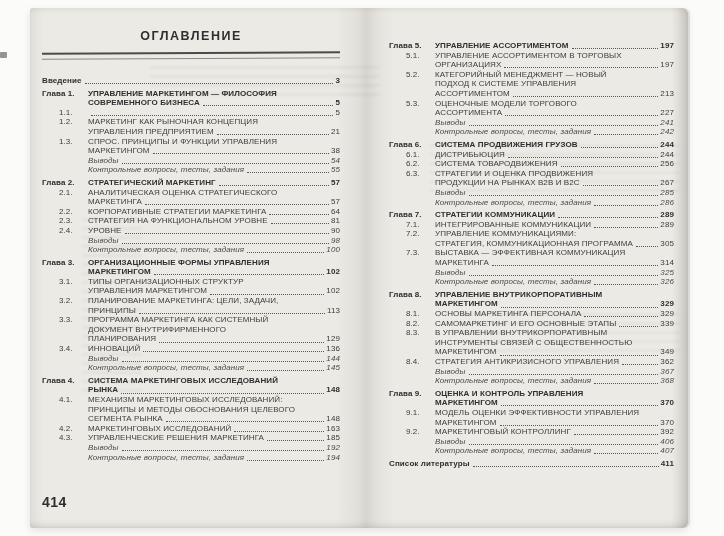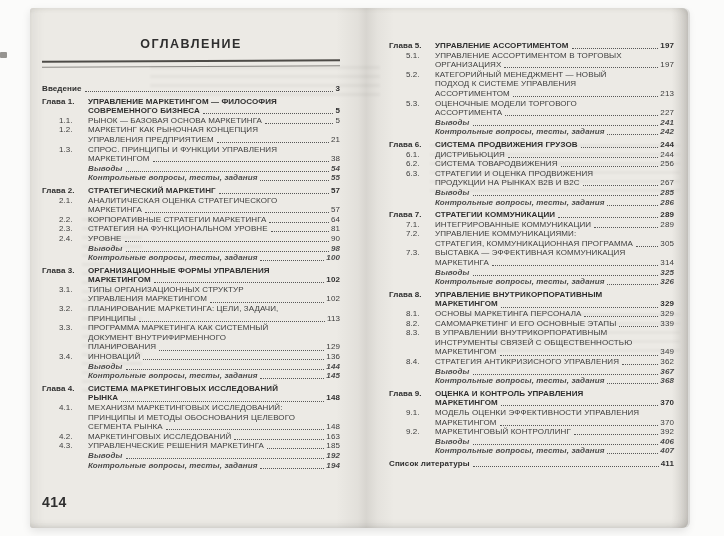--- a/index.html
+++ b/index.html
@@ -48,21 +48,21 @@
   .g2{left:52px;top:210px;width:60px;height:180px;}
   .g3{left:400px;top:130px;width:250px;height:60px;opacity:.04;}
   .g4{left:430px;top:300px;width:220px;height:50px;opacity:.04;}
 
   .page-content{position:absolute;color:var(--text,#3c3c3c);}
   .left-content{left:42px;top:28px;width:298px;}
   .right-content{left:389px;top:38px;width:285px;}
 
   .toc-header{
     text-align:center;font-weight:bold;font-size:12.5px;line-height:16px;
-    letter-spacing:1.5px;color:var(--bold-text,#2f2f2f);margin:8px;
+    letter-spacing:1.5px;color:var(--bold-text,#2f2f2f);margin:0;
   }
   .header-rule{
     margin-top:8px;height:4px;
     border-top:2.5px solid #4d4b47;border-bottom:1px solid #8a8884;
     transform:rotate(-0.3deg);
   }
   .toc-list{margin-top:17px;}
   .right-content .toc-list{margin-top:0;}
 
   .row{display:flex;font-size:8px;line-height:9.6px;letter-spacing:.1px;}
@@ -72,21 +72,21 @@
   .line.last{display:flex;align-items:flex-end;}
   .txt{white-space:nowrap;}
   .dots{
     flex:1;min-width:8px;margin:0 2px 1.5px 3px;
     border-bottom:1.6px dotted var(--dots,#575757);
   }
   .pg{white-space:nowrap;}
 
   .chapter{font-weight:bold;color:var(--bold-text,#2f2f2f);margin-top:3px;}
   .front{font-weight:bold;color:var(--bold-text,#2f2f2f);margin-top:3px;}
-  .italic{font-style:italic;color:var(--italic-text,#4a4a4a);font-weight:bold;}
+  .italic{font-style:italic;color:var(--italic-text,#4a4a4a);}
   .section .lbl{padding-left:17px;}
 
   .folio{
     position:absolute;left:42px;top:494px;
     font-weight:bold;font-size:14px;color:var(--bold-text,#2f2f2f);
     letter-spacing:.5px;
   }
 </style>
 </head>
 <body>
@@ -123,21 +123,20 @@
         <span class="txt">СОВРЕМЕННОГО БИЗНЕСА</span>
         <span class="dots"></span>
         <span class="pg">5</span>
       </span>
     </span>
   </div>
         <div class="row section">
     <span class="lbl">1.1.</span>
     <span class="body">
       <span class="line last">
-        <span class="txt">РЫНОК — БАЗОВАЯ ОСНОВА МАРКЕТИНГА</span>
         <span class="dots"></span>
         <span class="pg">5</span>
       </span>
     </span>
   </div>
         <div class="row section">
     <span class="lbl">1.2.</span>
     <span class="body">
       <div class="line">МАРКЕТИНГ КАК РЫНОЧНАЯ КОНЦЕПЦИЯ</div>
             <span class="line last">

